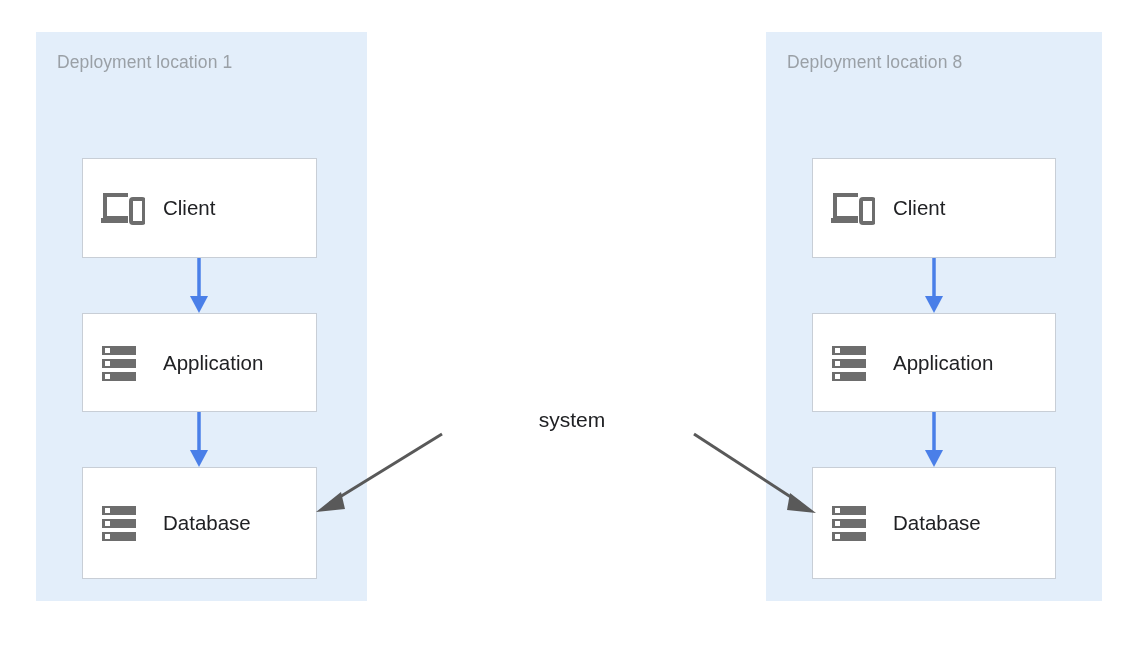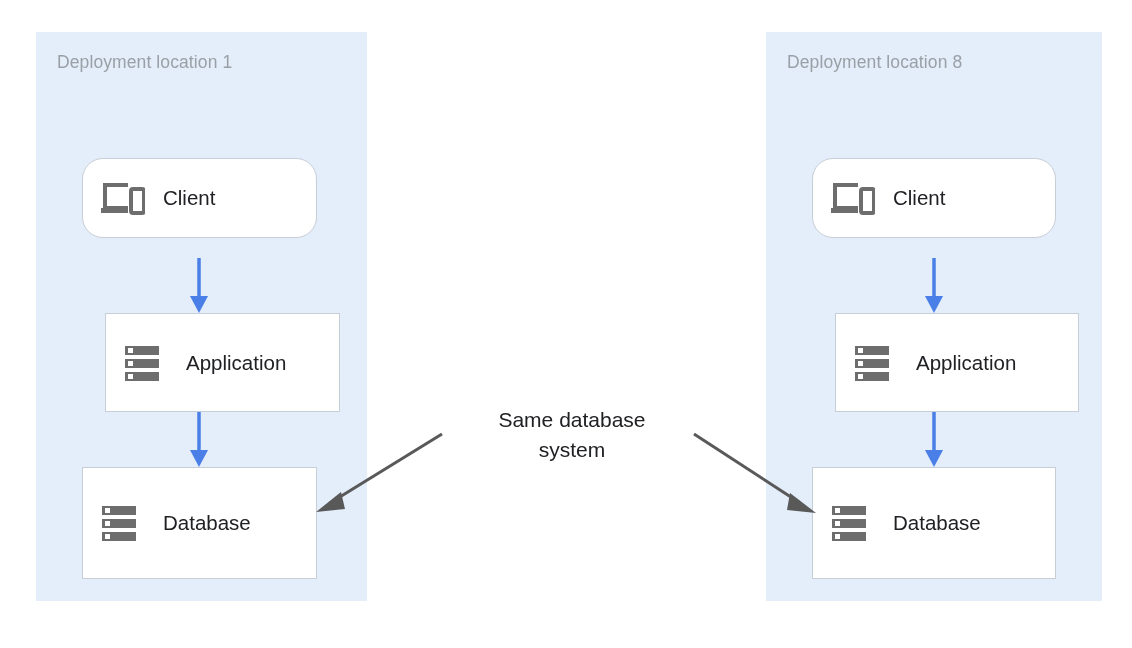--- a/index.html
+++ b/index.html
@@ -46,22 +46,22 @@
     position: absolute;
     background: #ffffff;
     border: 1px solid #c8ced6;
     box-sizing: border-box;
     display: flex;
     align-items: center;
   }
   .node-1 { left: 82px; width: 235px; }
   .node-2 { left: 812px; width: 244px; }
 
-  .row-client { top: 158px; height: 80px; border-radius: 21px; }
-  .row-app    { top: 313px; height: 99px; margin-left: 23px;  }
+  .row-client { top: 158px; height: 100px; }
+  .row-app    { top: 313px; height: 99px;  }
   .row-db     { top: 467px; height: 112px;  }
 
   .node-icon {
     width: 46px;
     height: 42px;
     margin-left: 16px;
     flex: 0 0 auto;
     display: block;
   }
   .node-label {
@@ -202,17 +202,16 @@
       <line x1="442" y1="434" x2="330" y2="503" stroke="#595959" stroke-width="3"></line>
       <polygon points="316,512 341,492 345,509" fill="#595959"></polygon>
     </g>
     <g>
       <line x1="694" y1="434" x2="800" y2="503" stroke="#595959" stroke-width="3"></line>
       <polygon points="816,513 790,493 787,510" fill="#595959"></polygon>
     </g>
   </svg>
 
   <div class="callout-text">
-    <div>Same database</div>
     <div>system</div>
   </div>
 
 </div>
 
 </body></html>

